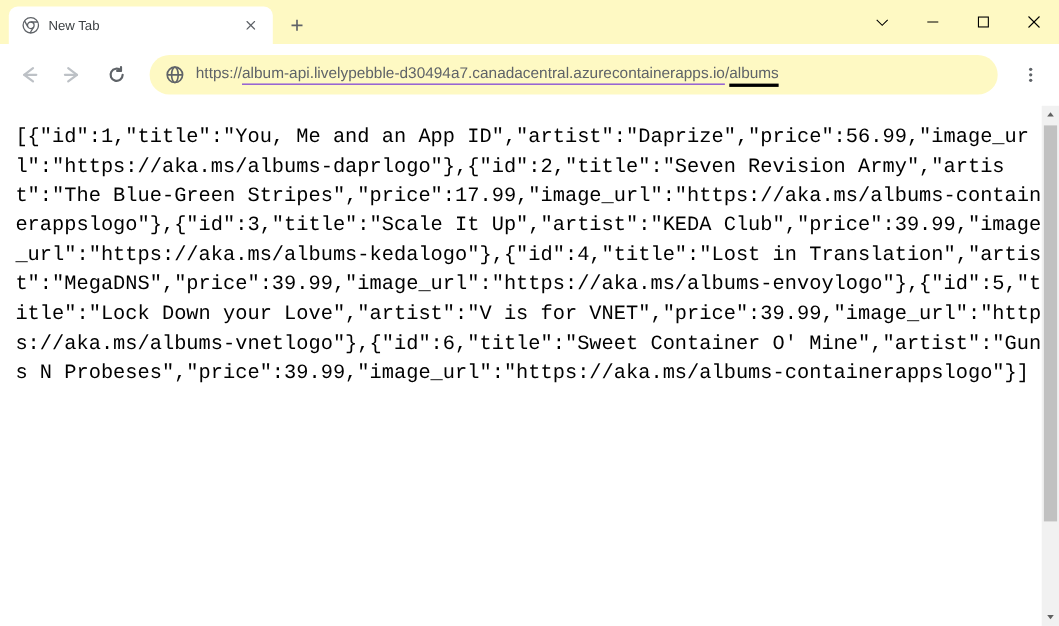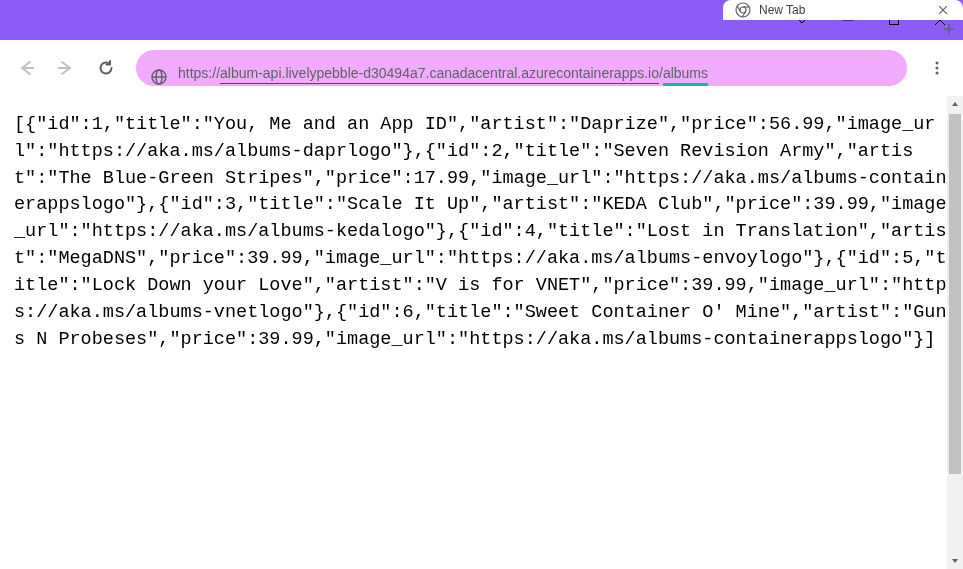--- a/index.html
+++ b/index.html
@@ -23,25 +23,24 @@
     .window-control {
       width: 46px;
       height: 40px;
       display: flex;
       align-items: center;
       justify-content: center;
       cursor: pointer;
     }
     .tab-strip {
       height: 40px;
-      background: #8b5cf6;
+      background: #fef9c3;
       display: flex;
       align-items: flex-end;
       padding-left: 8px;
-      flex-direction: column;
     }
     .tab {
       height: 34px;
       background: #ffffff;
       border-radius: 8px 8px 0 0;
       display: flex;
       align-items: center;
       padding: 0 12px;
       gap: 8px;
       min-width: 240px;
@@ -97,24 +96,24 @@
       border-radius: 50%;
       color: #5f6368;
     }
     .nav-btn.disabled {
       color: #bdc1c6;
       cursor: default;
     }
     .address-bar {
       flex: 1;
       height: 36px;
-      background: #f0abfc;
+      background: #fef9c3;
       border-radius: 18px;
       display: flex;
-      align-items: flex-end;
+      align-items: center;
       padding: 0 14px;
       margin: 0 8px;
       gap: 10px;
     }
     .site-icon {
       color: #5f6368;
       display: flex;
       align-items: center;
     }
     .url-text {
@@ -123,21 +122,21 @@
       white-space: nowrap;
       overflow: hidden;
       display: flex;
       align-items: baseline;
     }
     .url-host {
       border-bottom: 1px solid #6d28d9;
       padding-bottom: 2px;
     }
     .url-path {
-      border-bottom: 3px solid #14b8a6;
+      border-bottom: 3px solid #000000;
       padding-bottom: 2px;
     }
     .menu-btn {
       width: 36px;
       height: 36px;
       display: flex;
       align-items: center;
       justify-content: center;
       cursor: pointer;
       color: #5f6368;

